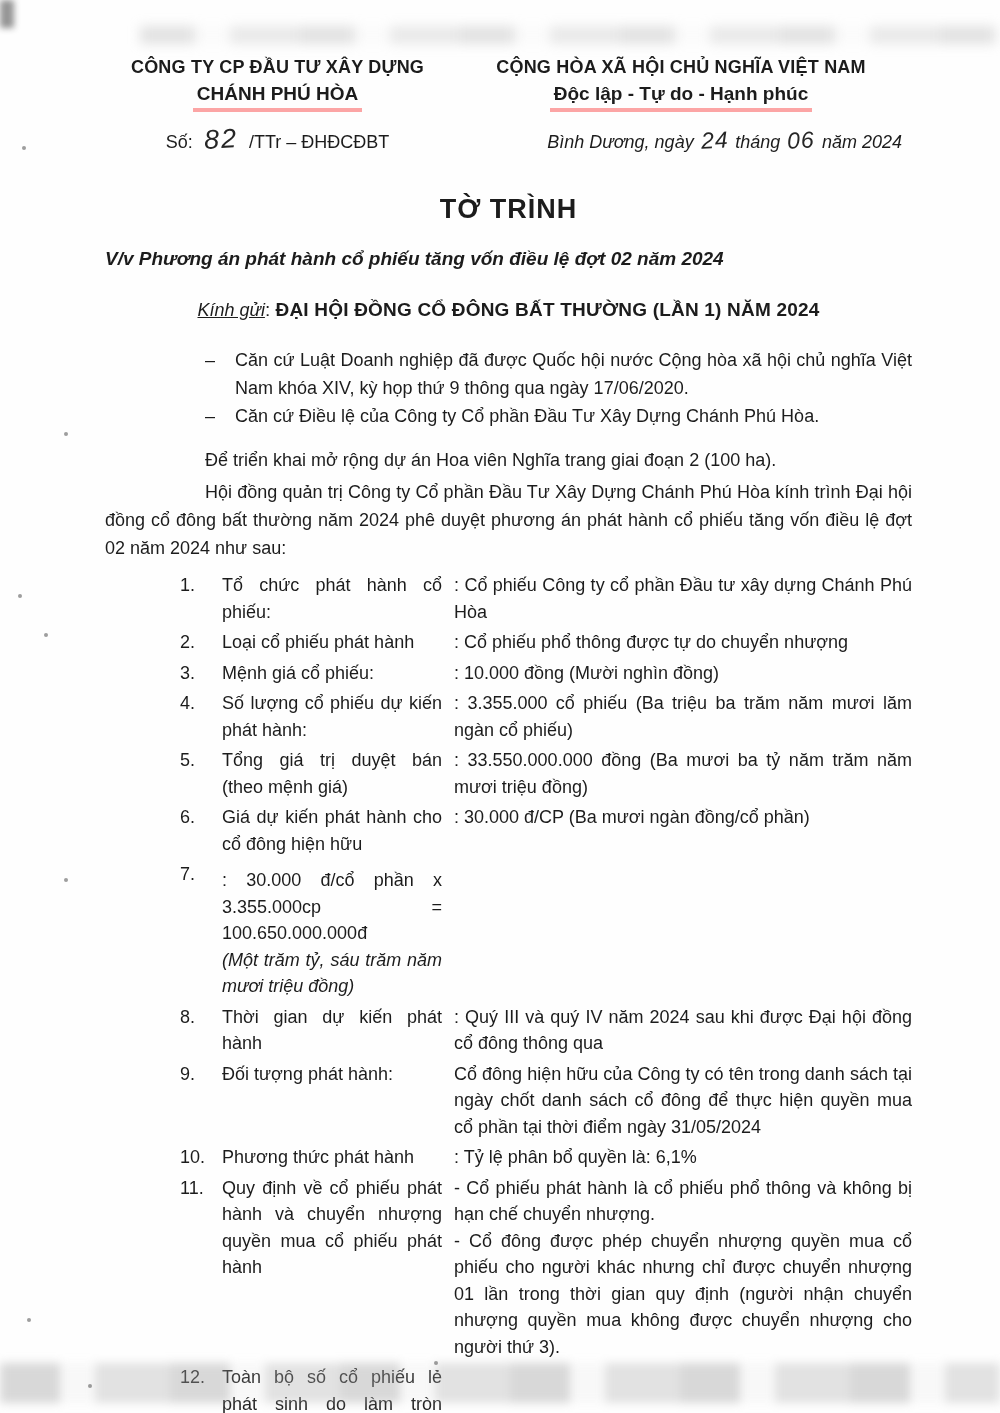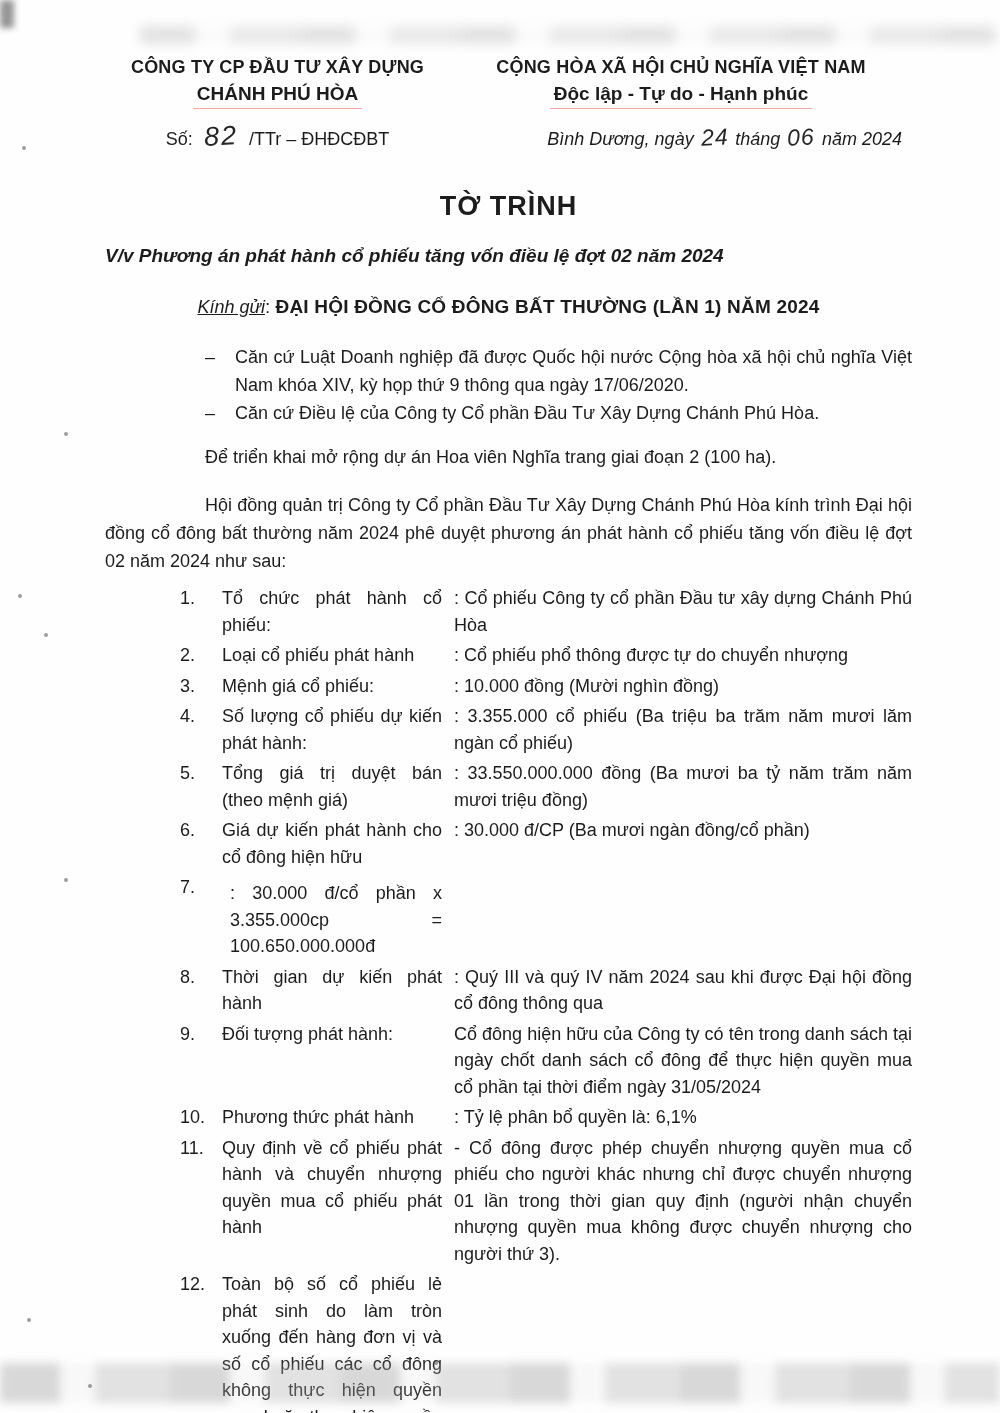--- a/index.html
+++ b/index.html
@@ -14,21 +14,21 @@
     font-size:18px; line-height:28px;
     color:#1c1c1c;
     overflow:hidden;
   }
   
   .header { display:flex; }
   .header-col.left  { flex:0 0 345px; text-align:center; }
   .header-col.right { flex:1; text-align:center; }
   .h-line1 { font-weight:bold; font-size:18px; line-height:26px; letter-spacing:.2px; }
   .h-line2 { font-weight:bold; font-size:19px; line-height:26px; display:inline-block;
-             border-bottom:1px solid #fca5a5; padding:0 4px 1px; }
+             border-bottom:4px solid #fca5a5; padding:0 4px 1px; }
   .doc-number { margin-top:16px; text-align:center; font-size:18px; }
   .handwritten { font-style:italic; font-size:27px; line-height:20px;
                  letter-spacing:2px; display:inline-block; transform:rotate(-3deg);
                  padding:0 6px; color:#262626; }
   .handwritten.small { font-size:23px; padding:0 2px; letter-spacing:1px; }
   .date-line { margin-top:16px; text-align:right; padding-right:10px; font-style:italic; font-size:18px; }
   
   .title { margin-top:38px; text-align:center; font-weight:bold; font-size:27px;
            line-height:30px; letter-spacing:1px; }
   .subtitle { margin-top:20px; font-weight:bold; font-style:italic;
@@ -37,31 +37,31 @@
   .salutation .kg { font-style:italic; text-decoration:underline; font-size:18px; }
   .salutation .recipient { font-weight:bold; letter-spacing:.2px; }
   
   .legal { margin-top:22px; }
   .legal-item { display:flex; padding-left:100px; }
   .legal-item .dash { flex:0 0 30px; }
   .legal-item p { margin:0; flex:1; text-align:justify; }
   
   .para { margin:0; }
   .para1 { margin-top:16px; text-indent:100px; }
-  .para2 { margin-top:20px; text-indent:100px; text-align:justify; }
+  .para2 { margin-top:4px; text-indent:100px; text-align:justify; }
   
   .items { margin-top:10px; }
   .item-row { display:grid; grid-template-columns:30px 220px 1fr; column-gap:12px;
               margin:4px 0 0 75px; line-height:26.5px; }
   .item-no { text-align:left; }
   .item-label { text-align:justify; }
   .item-value { text-align:justify; }
   .item-value p { margin:0; text-align:justify; }
   .value-note { font-style:italic; }
-  .v-offset { padding-top:6px;margin-left:8px; }
+  .v-offset { padding-top:6px; }
   
   .artifact { position:absolute; pointer-events:none; }
   .corner-mark { left:0; top:0; width:14px; height:28px; background:#5d5d5d;
                  filter:blur(3px); opacity:.65; }
   .band-top { left:140px; top:26px; right:0; height:18px;
               background:repeating-linear-gradient(90deg, rgba(175,175,175,.35) 0 55px,
                 rgba(225,225,225,.1) 55px 90px, rgba(185,185,185,.3) 90px 160px);
               filter:blur(6px); }
   .band-bottom { left:0; bottom:10px; width:100%; height:40px;
               background:repeating-linear-gradient(90deg, rgba(160,160,160,.4) 0 60px,
@@ -165,20 +165,21 @@
     <div class="item-row">
       <div class="item-no">6.</div>
       <div class="item-label">Giá dự kiến phát hành cho cổ đông hiện hữu</div>
       <div class="item-value">: 30.000 đ/CP (Ba mươi ngàn đồng/cổ phần)</div>
     </div>
 
     <div class="item-row">
       <div class="item-no">7.</div>
       <div class="item-value v-offset">
         <p>: 30.000 đ/cổ phần x 3.355.000cp = 100.650.000.000đ</p>
+        <p class="value-note">(Một trăm tỷ, sáu trăm năm mươi triệu đồng)</p>
       </div>
     </div>
 
     <div class="item-row">
       <div class="item-no">8.</div>
       <div class="item-label">Thời gian dự kiến phát hành</div>
       <div class="item-value">: Quý III và quý IV năm 2024 sau khi được Đại hội đồng cổ đông thông qua</div>
     </div>
 
     <div class="item-row">
@@ -190,20 +191,21 @@
     <div class="item-row">
       <div class="item-no">10.</div>
       <div class="item-label">Phương thức phát hành</div>
       <div class="item-value">: Tỷ lệ phân bổ quyền là: 6,1%</div>
     </div>
 
     <div class="item-row">
       <div class="item-no">11.</div>
       <div class="item-label">Quy định về cổ phiếu phát hành và chuyển nhượng quyền mua cổ phiếu phát hành</div>
       <div class="item-value">
+        <p>-  Cổ phiếu phát hành là cổ phiếu phổ thông và không bị hạn chế chuyển nhượng.</p>
         <p>- Cổ đông được phép chuyển nhượng quyền mua cổ phiếu cho người khác nhưng chỉ được chuyển nhượng 01 lần trong thời gian quy định (người nhận chuyển nhượng quyền mua không được chuyển nhượng cho người thứ 3).</p>
       </div>
     </div>
 
     <div class="item-row">
       <div class="item-no">12.</div>
       <div class="item-value">Toàn bộ số cổ phiếu lẻ phát sinh do làm tròn xuống đến hàng đơn vị và số cổ phiếu các cổ đông không thực hiện quyền mua hoặc thực hiện quyền mua không</div>
     </div>
 
   </div>

